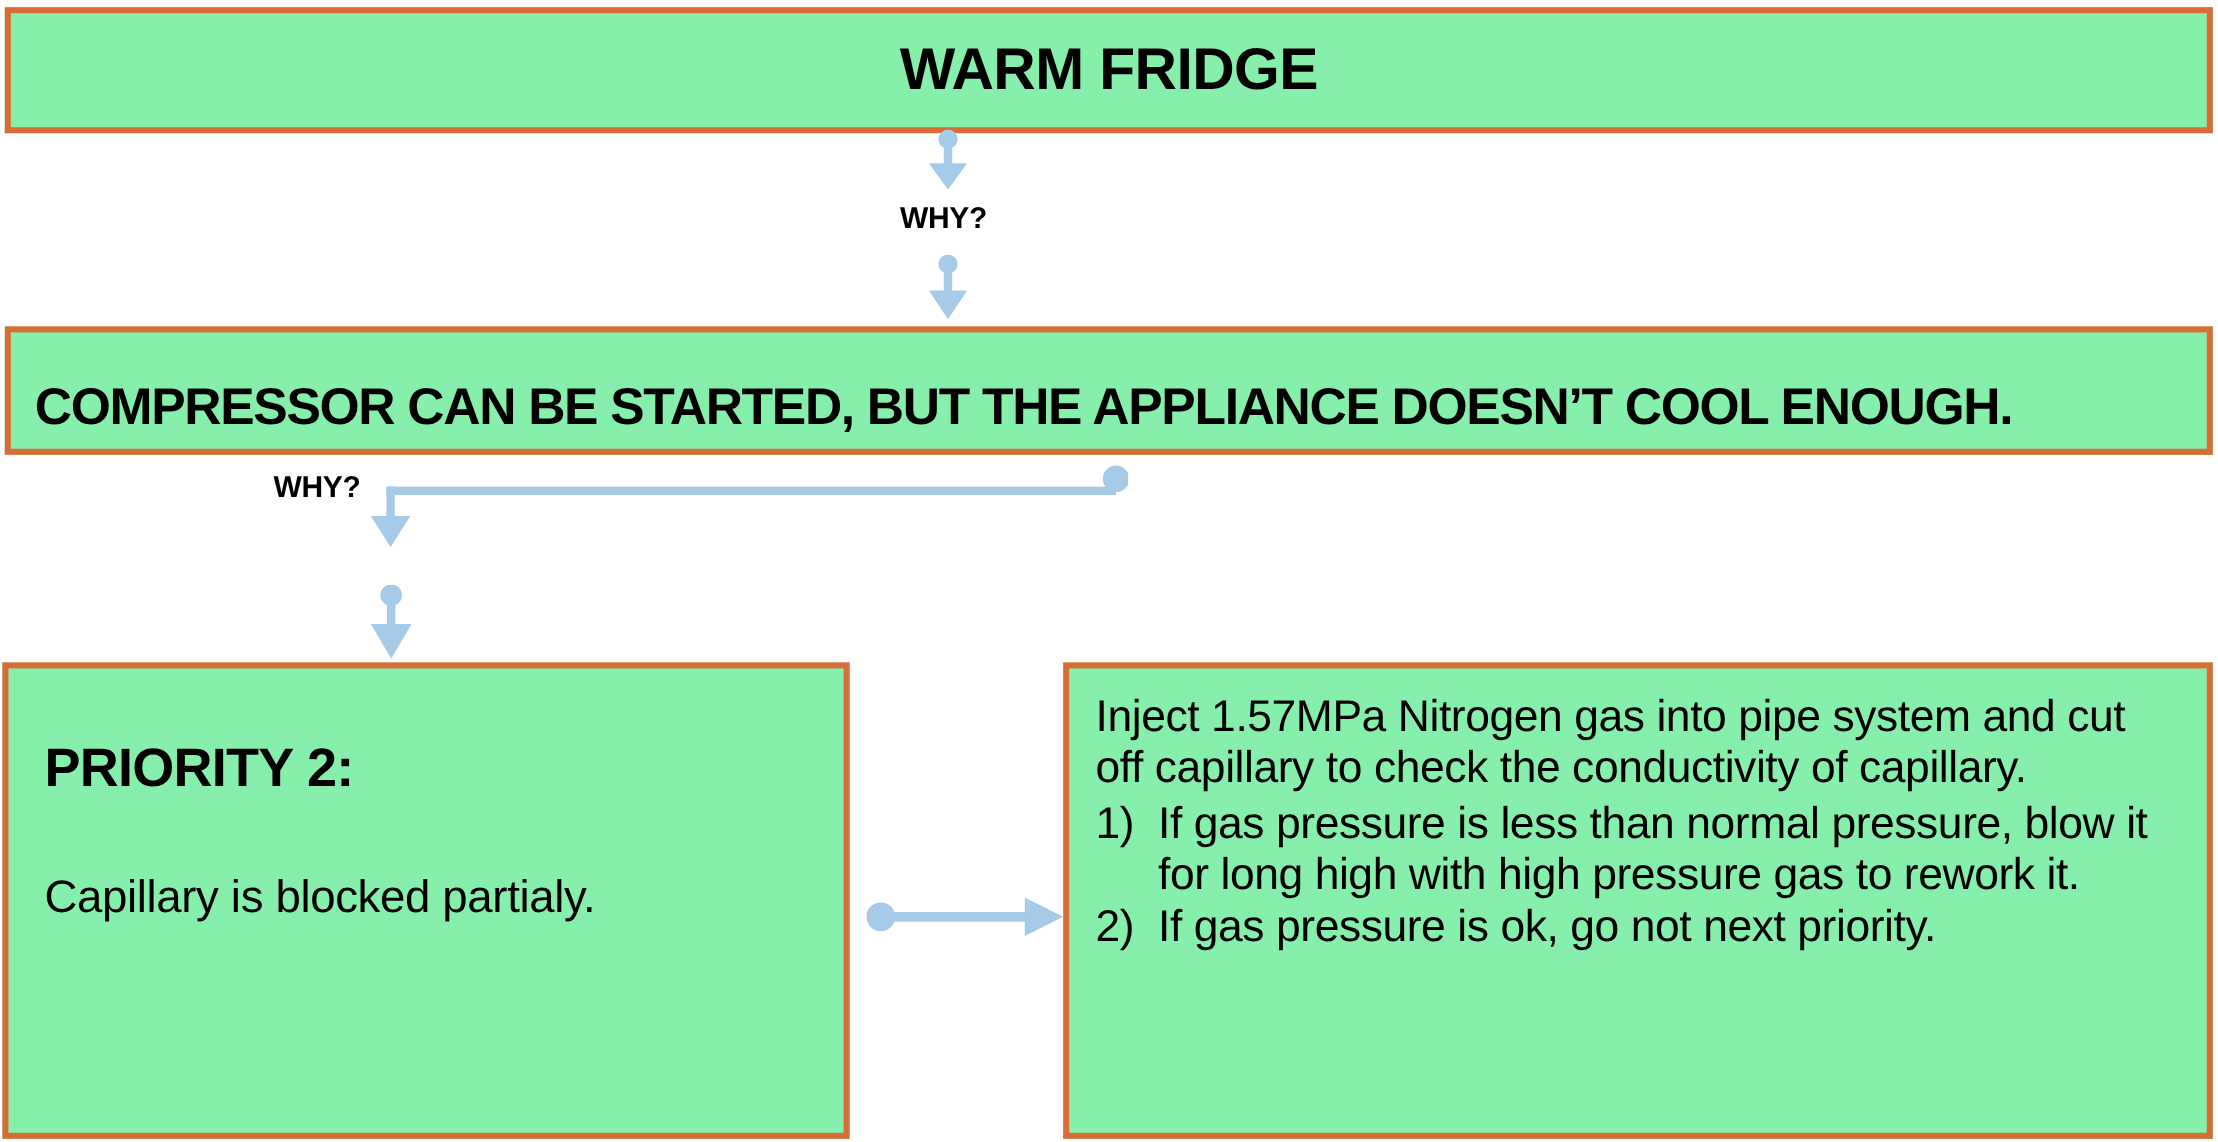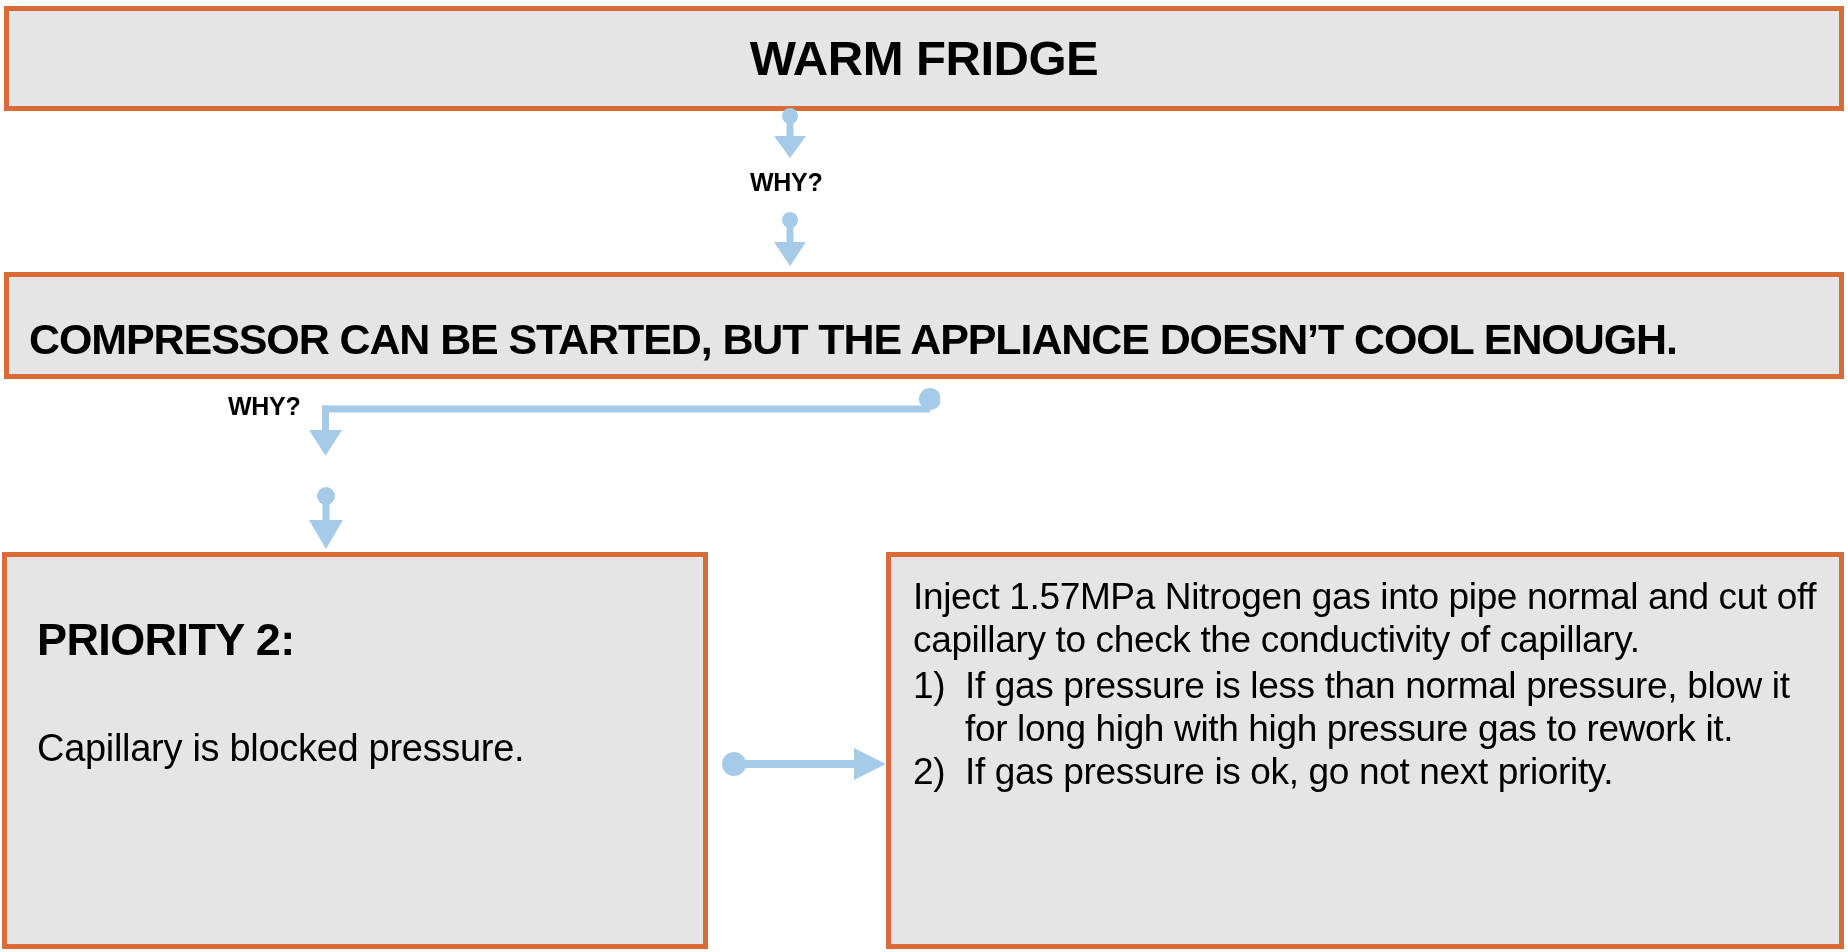--- a/index.html
+++ b/index.html
@@ -16,21 +16,21 @@
     width: 1848px;
     height: 952px;
     background: #ffffff;
     overflow: hidden;
   }
 
   
   .box {
     position: absolute;
     box-sizing: border-box;
-    background: #e5e5e5;
+    background: #86efac;
     border: 5px solid var(--accent, #D96C36);
   }
 
   .box-title-center {
     display: flex;
     align-items: center;
     justify-content: center;
     text-align: center;
   }
 
@@ -139,31 +139,31 @@
   <svg class="connector" style="left:296px; top:487px; width:60px; height:66px;" viewBox="0 0 60 66">
     <circle cx="30" cy="9" r="9" fill="#A6CBE8"></circle>
     <rect x="26.5" y="9" width="7" height="26" fill="#A6CBE8"></rect>
     <polygon points="13,33 47,33 30,62" fill="#A6CBE8"></polygon>
   </svg>
 
   <div class="box" style="left: 2px; top: 552px; width: 706px; height: 397px; padding: 26px 30px; border-color: rgb(217, 108, 54);">
     <div style="margin-top:32px;">
       <div class="priority-heading">PRIORITY 2:</div>
     </div>
-    <div class="priority-body" style="margin-top:62px;">Capillary is blocked pressure.</div>
+    <div class="priority-body" style="margin-top:62px;">Capillary is blocked partialy.</div>
   </div>
 
   <svg class="connector" style="left:722px; top:744px; width:168px; height:40px;" viewBox="0 0 168 40">
     <circle cx="12" cy="20" r="12" fill="#A6CBE8"></circle>
     <rect x="12" y="16" width="124" height="8" fill="#A6CBE8"></rect>
     <polygon points="132,4 132,36 164,20" fill="#A6CBE8"></polygon>
   </svg>
 
   <div class="box" style="left: 886px; top: 552px; width: 958px; height: 397px; padding: 18px 20px 10px 22px; border-color: rgb(217, 108, 54);">
-    <div class="action-text">Inject 1.57MPa Nitrogen gas into pipe normal and cut off capillary to check the conductivity of capillary.</div>
+    <div class="action-text">Inject 1.57MPa Nitrogen gas into pipe system and cut off capillary to check the conductivity of capillary.</div>
 
     <div class="action-text action-list" style="margin-top:2px;">
       <div class="num">1)</div>
       <div>If gas pressure is less than normal pressure, blow it for long high with high pressure gas to rework it.</div>
     </div>
 
     <div class="action-text action-list">
       <div class="num">2)</div>
       <div>If gas pressure is ok, go not next priority.</div>
     </div>

